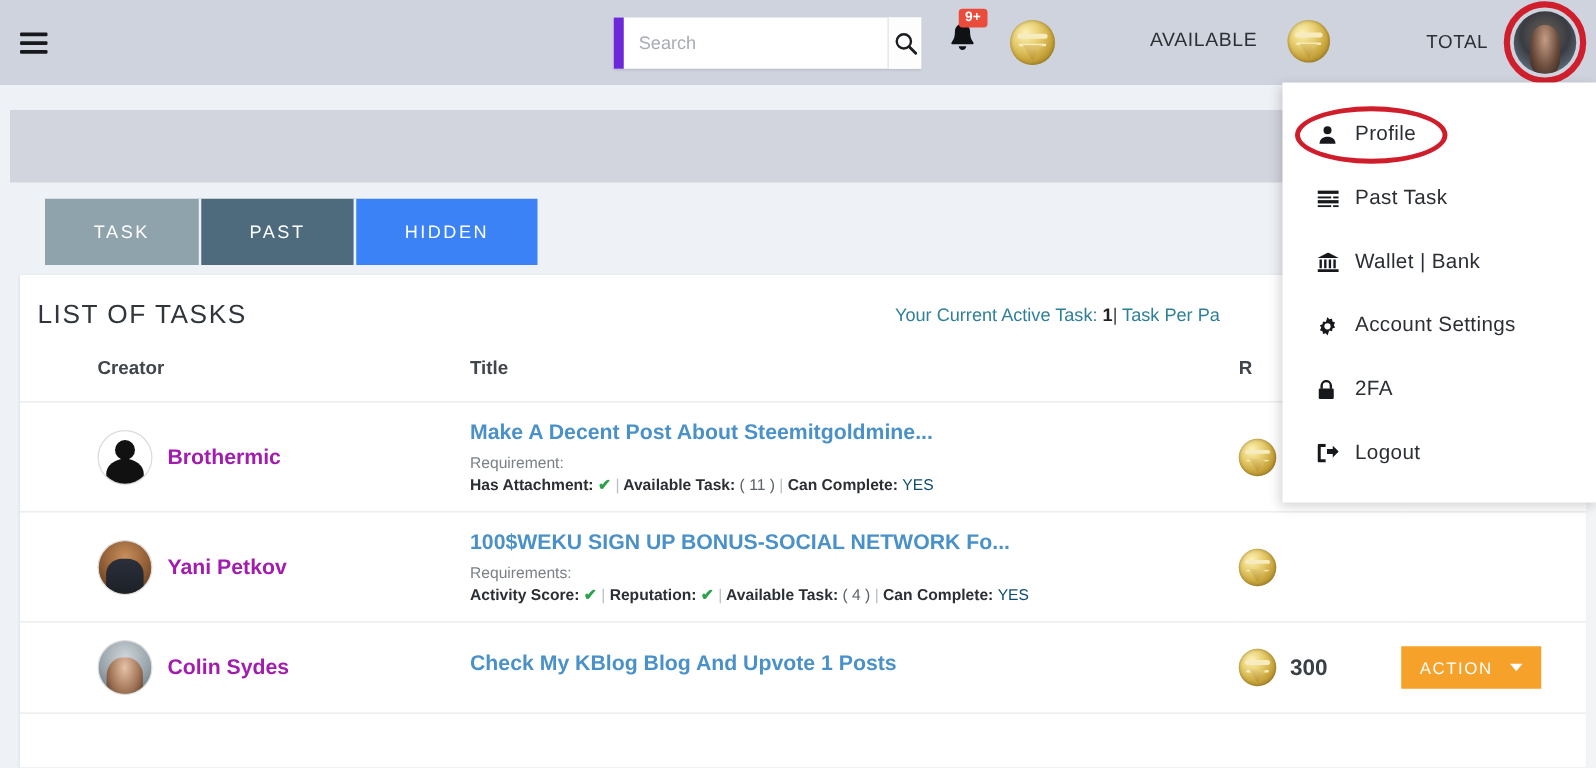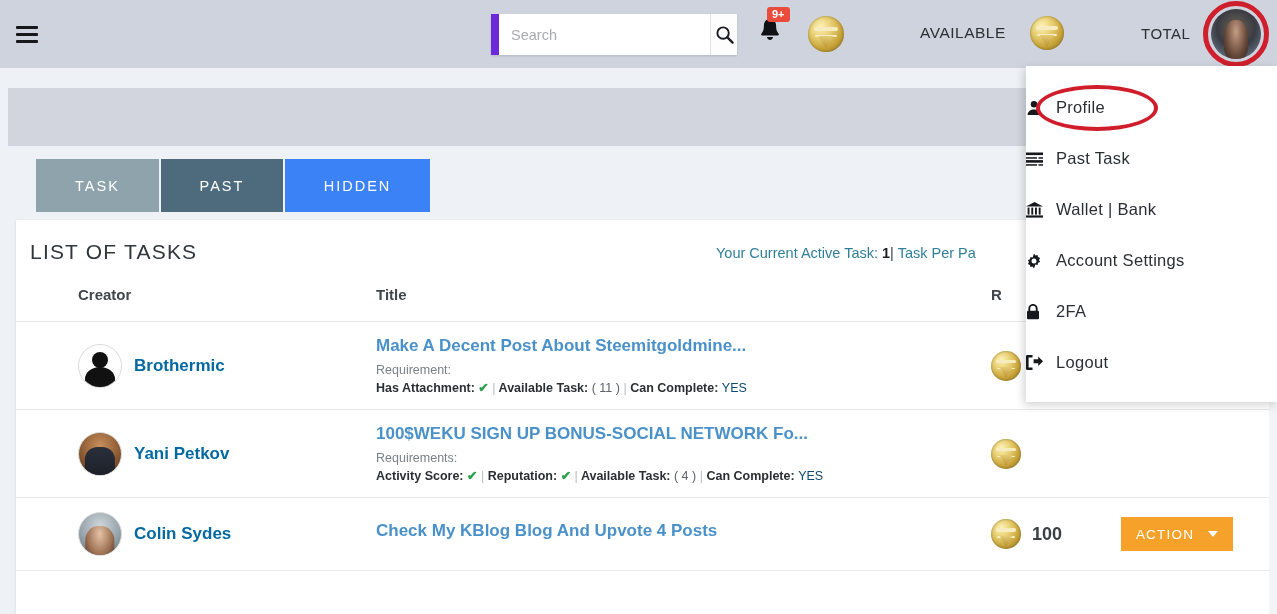--- a/index.html
+++ b/index.html
@@ -162,21 +162,21 @@
     content:""; position:absolute; left:50%; top:34%; transform:translateX(-50%);
     width:72%; height:70%; border-radius:42% 42% 22% 22%;
     background: linear-gradient(#2a2f3a 0%, #1b2028 100%);
   }
   .av-colin { background: radial-gradient(circle at 50% 30%, #cfd6da 0%, #97a3ab 55%, #5d6b74 100%); }
   .av-colin::after {
     content:""; position:absolute; left:50%; top:30%; transform:translateX(-50%);
     width:70%; height:76%; border-radius:45% 45% 24% 24%;
     background: radial-gradient(ellipse at 50% 25%, #e6c2a7 0%, #9e7153 60%, #4a3326 100%);
   }
-  .creator-name { font-size:17px; color:#0369a1; font-weight:600; }
+  .creator-name { font-size:17px; color:#a21caf; font-weight:600; }
 
   .task-title {
     color:#4a91c9; font-size:17px; font-weight:700; text-decoration:none;
     display:block; margin-bottom:7px; cursor:pointer;
   }
   .req-label { font-size:12.5px; color:#7b8087; margin-bottom:3px; }
   .req-line { font-size:12.5px; color:#2b2f34; font-weight:700; }
   .req-line .tick { color:#2aa14a; font-weight:700; }
   .req-line .num { color:#5d6268; font-weight:400; }
   .req-line .yes { color:#0c4a6e; font-weight:400; }
@@ -197,21 +197,21 @@
   
   .dropdown {
     position:absolute; left:1026px; top:66px;
     width: 251px; background:#ffffff;
     padding: 16px 0 14px 0;
     box-shadow: -2px 3px 9px rgba(0,0,0,.18);
     z-index: 50;
   }
   .dd-item {
     display:flex; align-items:center; height:51px;
-    cursor:pointer;
+    padding-left: 28px; cursor:pointer;
     font-size:16.5px; color:#2b2f34; letter-spacing:.3px;
   }
   .dd-ico { width:30px; flex:0 0 30px; display:flex; align-items:center; color:#16181c; }
   .ring-profile {
     position:absolute; left:1036px; top:85px;
     width:122px; height:46px; border-radius:50%;
     border:4px solid #cf1d2b; pointer-events:none; z-index:60;
   }
 
   .scroll-edge { position:absolute; right:0; top:68px; width:8px; height:546px; background:#f3f4f6; }
@@ -356,26 +356,26 @@
         </tr>
 
         <tr>
           <td>
             <div class="creator-cell">
               <div class="av av-colin"></div>
               <span class="creator-name">Colin Sydes</span>
             </div>
           </td>
           <td>
-            <a class="task-title">Check My KBlog Blog And Upvote 4 Posts</a>
+            <a class="task-title">Check My KBlog Blog And Upvote 1 Posts</a>
           </td>
           <td>
             <div class="reward-cell">
               <div class="coin"></div>
-              <span class="reward-val">100</span>
+              <span class="reward-val">300</span>
             </div>
           </td>
           <td>
             <button class="action-btn">
               <span>ACTION</span>
               <span class="caret"></span>
             </button>
           </td>
         </tr>
 

